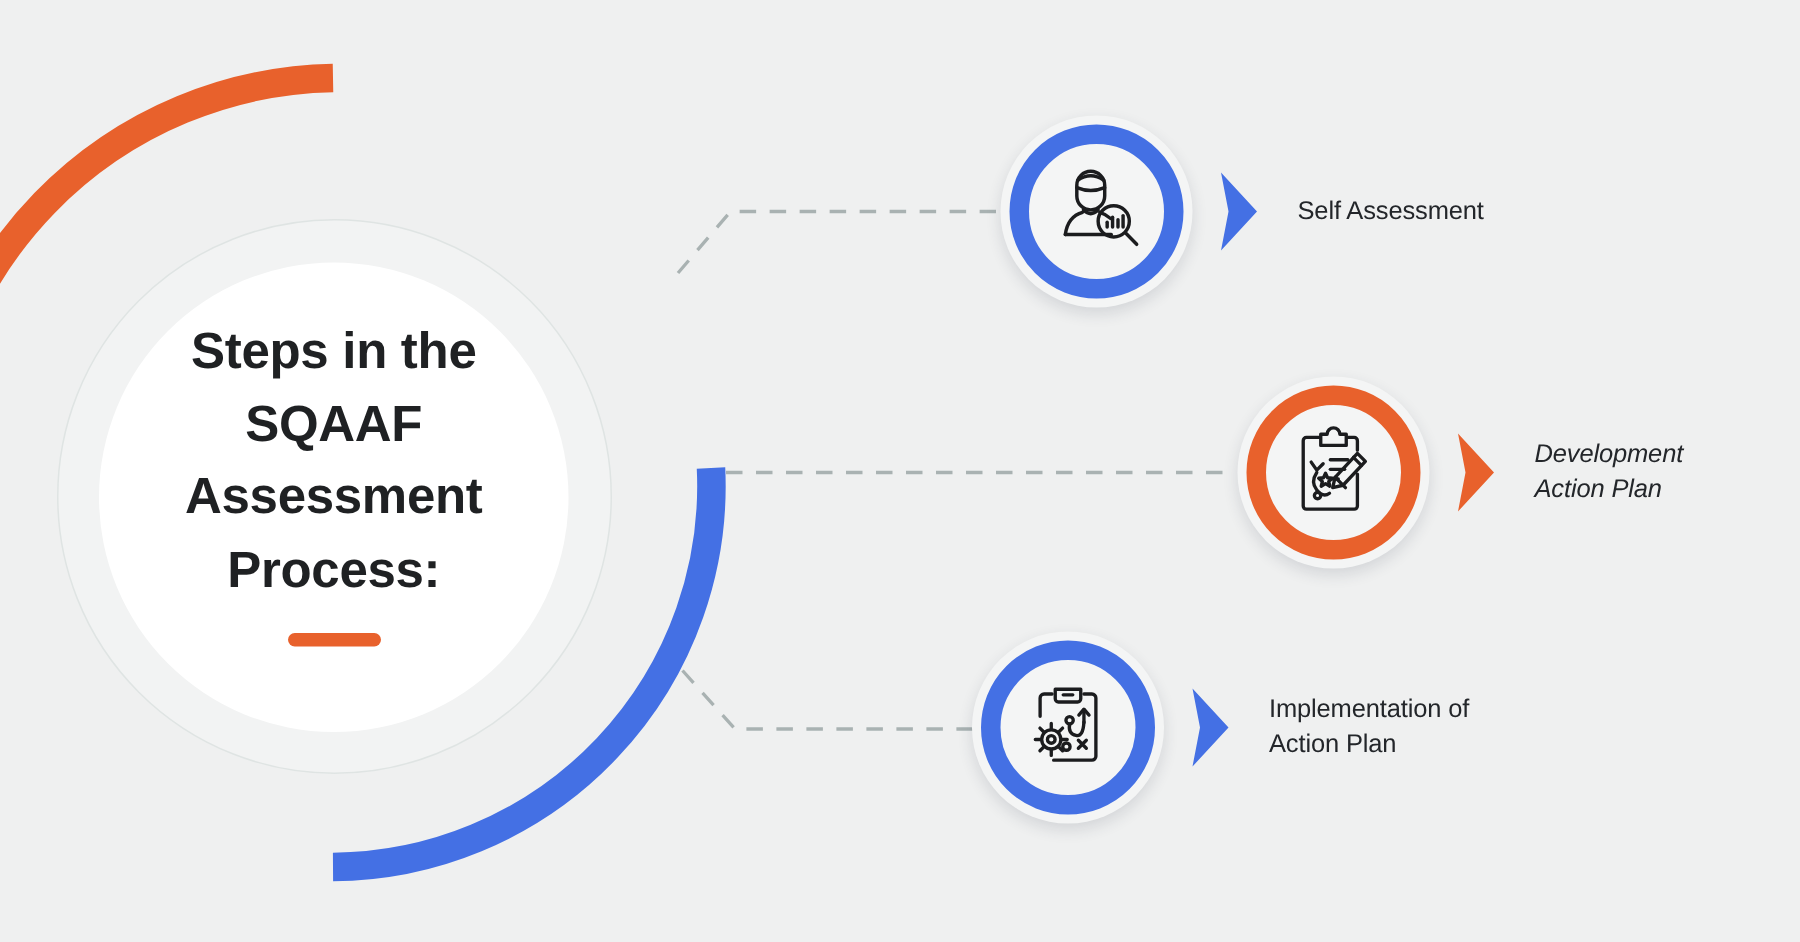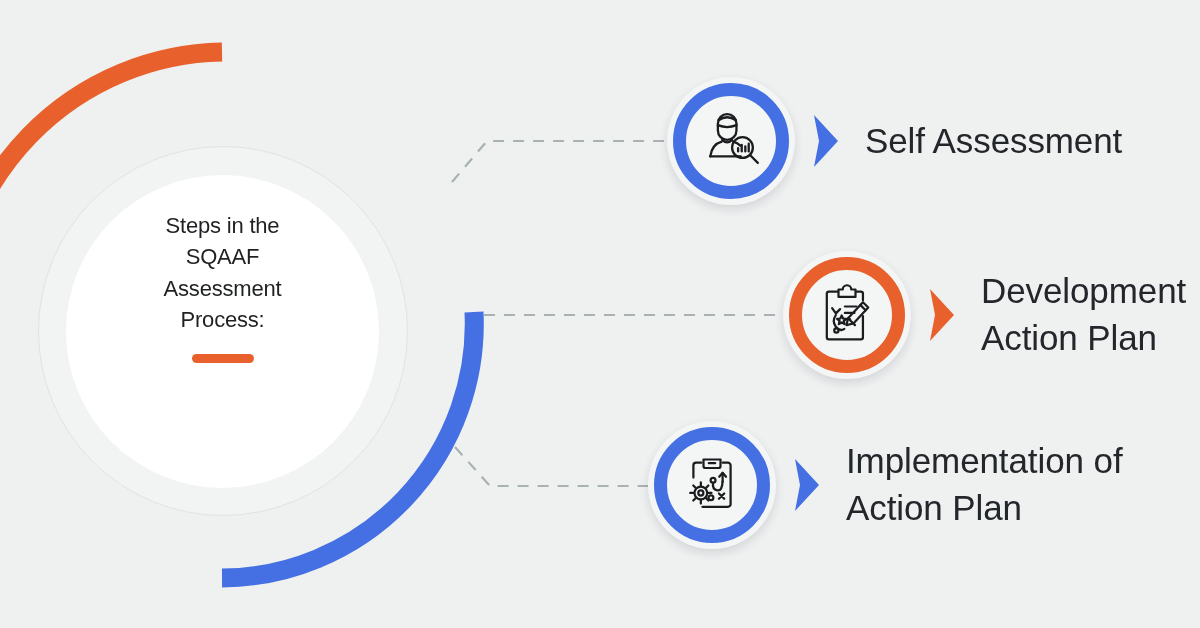--- a/index.html
+++ b/index.html
@@ -46,22 +46,22 @@
     background: #ffffff;
   }
   .hub-text {
     position: absolute;
     left: 70px;
     top: 210px;
     width: 305px;
     text-align: center;
   }
   .hub-title {
-    font-size: 22px;
-    font-weight: normal;
+    font-size: 34px;
+    font-weight: bold;
     line-height: 1.43;
     color: #1f2123;
     letter-spacing: -0.2px;
     white-space: pre-line;
   }
   .hub-underline {
     margin: 18px auto 0 auto;
     width: 62px;
     height: 9px;
     border-radius: 5px;
@@ -102,30 +102,30 @@
     display: flex;
     align-items: center;
     justify-content: center;
   }
   .chevron {
     margin-left: 14px;
     flex: 0 0 auto;
   }
   .step-label {
     margin-left: 22px;
-    font-size: 35px;
+    font-size: 17px;
     line-height: 1.33;
     color: #23262a;
     white-space: pre-line;
     letter-spacing: -0.1px;
   }
 
   
   #step-1 { left: 667px; top: 77px; }
-  #step-2 { left: 783px; top: 251px; }
+  #step-2 { left: 825px; top: 251px; font-style: italic; }
   #step-3 { left: 648px; top: 421px; }
 
   
   #step-2 .step-label { white-space: pre; }
 </style>
 </head>
 <body>
 
 <div id="canvas">
 

